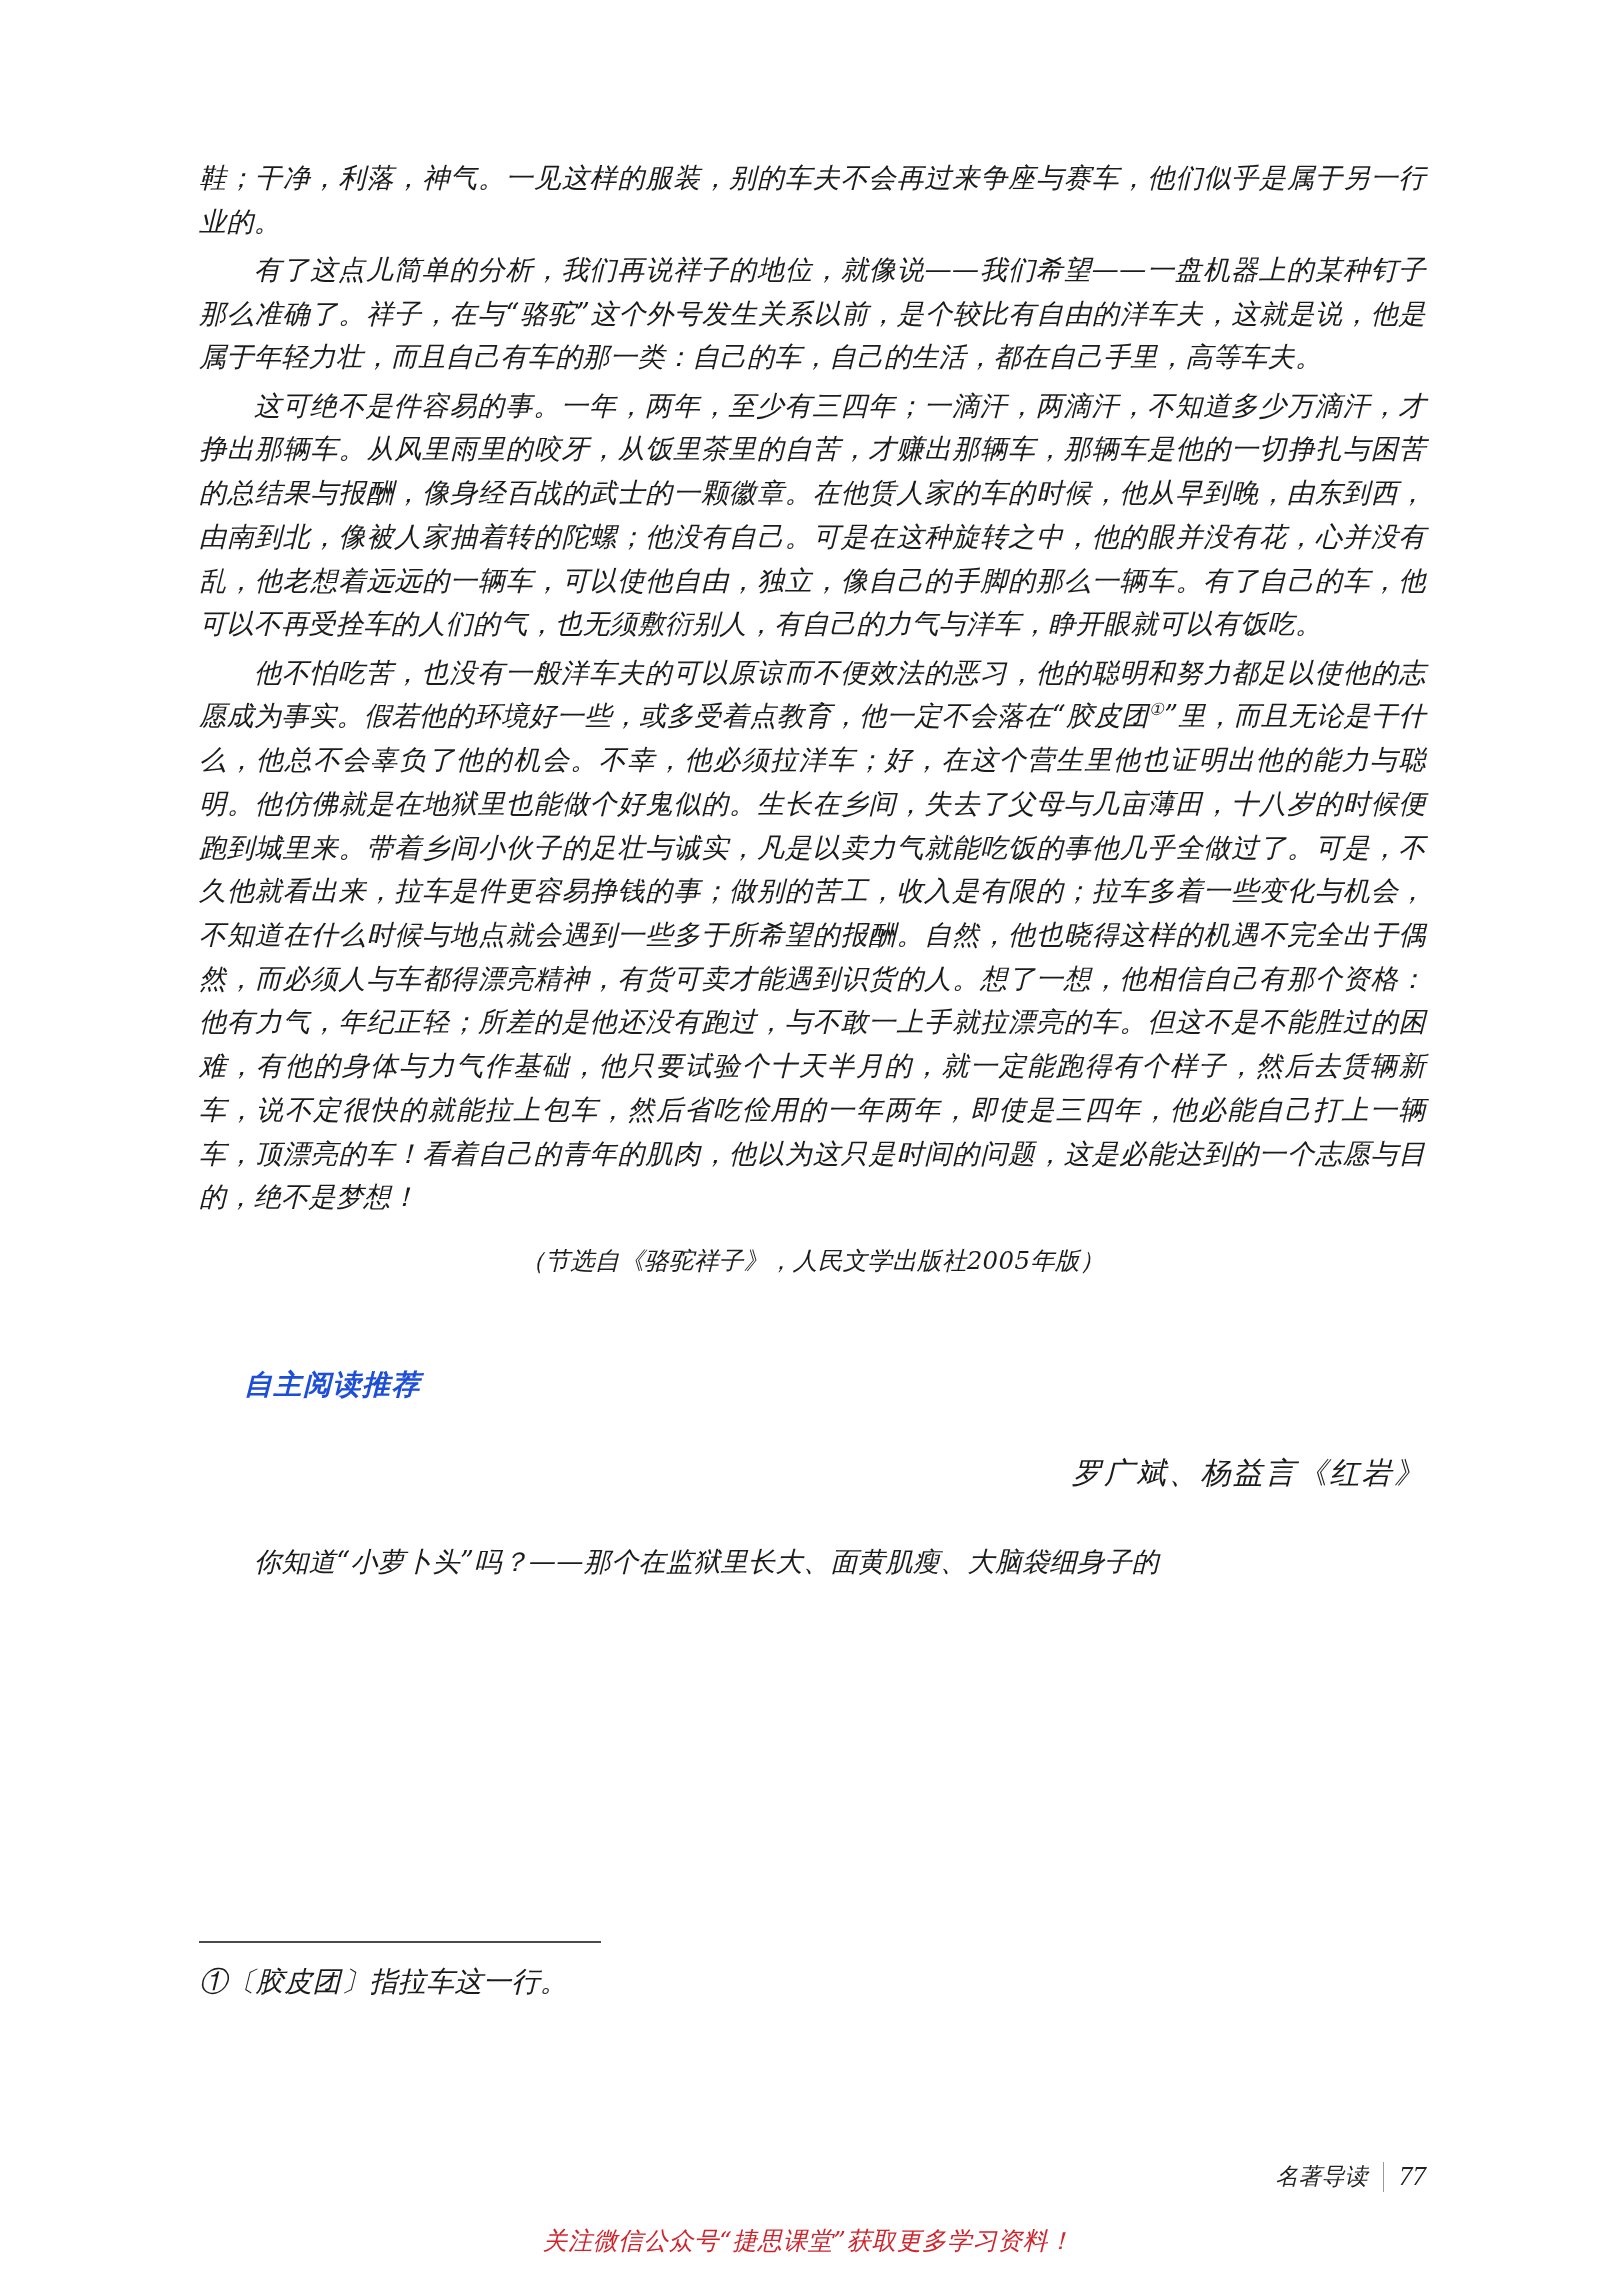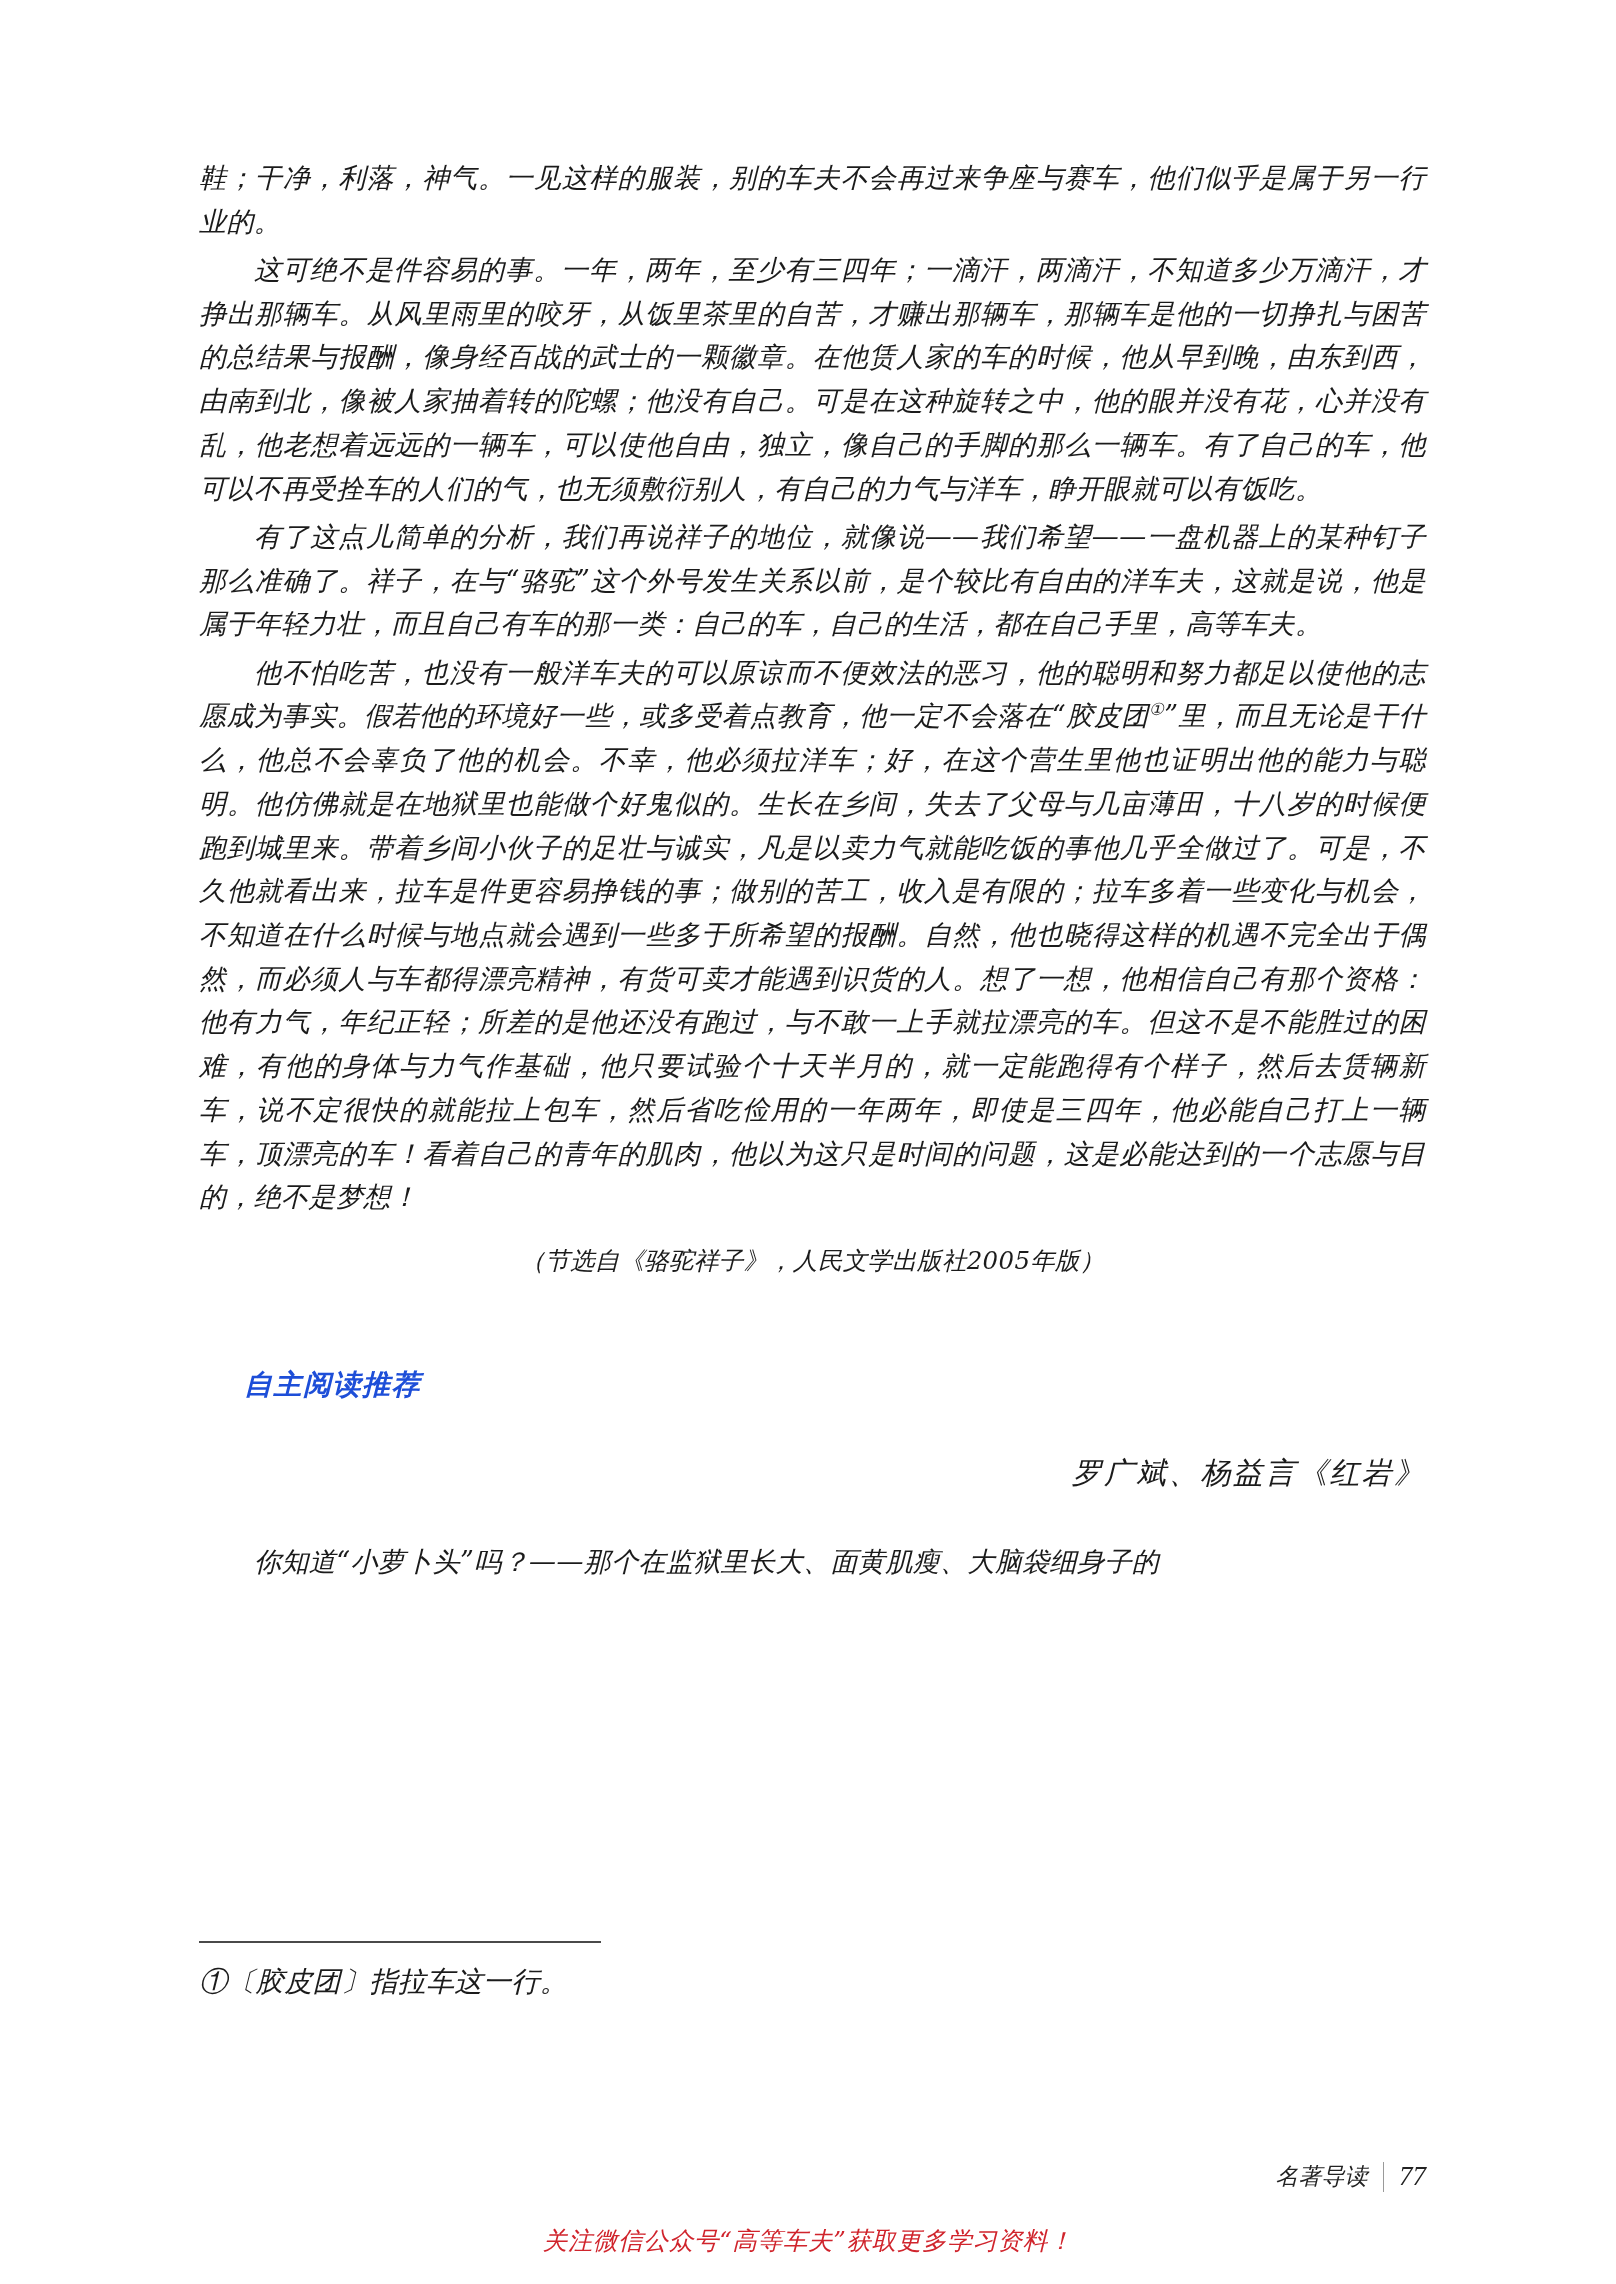--- a/index.html
+++ b/index.html
@@ -120,22 +120,22 @@
   }
 </style>
 </head>
 <body>
 
 <div class="page">
 
   <div class="content">
 
     <p class="para">鞋；干净，利落，神气。一见这样的服装，别的车夫不会再过来争座与赛车，他们似乎是属于另一行业的。</p>
+    <p class="para indent">有了这点儿简单的分析，我们再说祥子的地位，就像说——我们希望——一盘机器上的某种钉子那么准确了。祥子，在与“骆驼”这个外号发生关系以前，是个较比有自由的洋车夫，这就是说，他是属于年轻力壮，而且自己有车的那一类：自己的车，自己的生活，都在自己手里，高等车夫。</p>
     <p class="para indent">这可绝不是件容易的事。一年，两年，至少有三四年；一滴汗，两滴汗，不知道多少万滴汗，才挣出那辆车。从风里雨里的咬牙，从饭里茶里的自苦，才赚出那辆车，那辆车是他的一切挣扎与困苦的总结果与报酬，像身经百战的武士的一颗徽章。在他赁人家的车的时候，他从早到晚，由东到西，由南到北，像被人家抽着转的陀螺；他没有自己。可是在这种旋转之中，他的眼并没有花，心并没有乱，他老想着远远的一辆车，可以使他自由，独立，像自己的手脚的那么一辆车。有了自己的车，他可以不再受拴车的人们的气，也无须敷衍别人，有自己的力气与洋车，睁开眼就可以有饭吃。</p>
-    <p class="para indent">有了这点儿简单的分析，我们再说祥子的地位，就像说——我们希望——一盘机器上的某种钉子那么准确了。祥子，在与“骆驼”这个外号发生关系以前，是个较比有自由的洋车夫，这就是说，他是属于年轻力壮，而且自己有车的那一类：自己的车，自己的生活，都在自己手里，高等车夫。</p>
 
     <p class="para indent"><span>他不怕吃苦，也没有一般洋车夫的可以原谅而不便效法的恶习，他的聪明和努力都足以使他的志愿成为事实。假若他的环境好一些，或多受着点教育，他一定不会落在“胶皮团</span><sup class="fn">①</sup><span>”里，而且无论是干什么，他总不会辜负了他的机会。不幸，他必须拉洋车；好，在这个营生里他也证明出他的能力与聪明。他仿佛就是在地狱里也能做个好鬼似的。生长在乡间，失去了父母与几亩薄田，十八岁的时候便跑到城里来。带着乡间小伙子的足壮与诚实，凡是以卖力气就能吃饭的事他几乎全做过了。可是，不久他就看出来，拉车是件更容易挣钱的事；做别的苦工，收入是有限的；拉车多着一些变化与机会，不知道在什么时候与地点就会遇到一些多于所希望的报酬。自然，他也晓得这样的机遇不完全出于偶然，而必须人与车都得漂亮精神，有货可卖才能遇到识货的人。想了一想，他相信自己有那个资格：他有力气，年纪正轻；所差的是他还没有跑过，与不敢一上手就拉漂亮的车。但这不是不能胜过的困难，有他的身体与力气作基础，他只要试验个十天半月的，就一定能跑得有个样子，然后去赁辆新车，说不定很快的就能拉上包车，然后省吃俭用的一年两年，即使是三四年，他必能自己打上一辆车，顶漂亮的车！看着自己的青年的肌肉，他以为这只是时间的问题，这是必能达到的一个志愿与目的，绝不是梦想！</span></p>
 
     <div class="source">（节选自《骆驼祥子》，人民文学出版社2005年版）</div>
 
     <div class="section-head">自主阅读推荐</div>
 
     <div class="book-title">罗广斌、杨益言《红岩》</div>
 
     <div class="next-para">你知道“小萝卜头”吗？——那个在监狱里长大、面黄肌瘦、大脑袋细身子的</div>
@@ -144,16 +144,16 @@
 
   <div class="footnote-rule"></div>
   <div class="footnote">①〔胶皮团〕指拉车这一行。</div>
 
   <div class="footer">
     <span>名著导读</span>
     <span class="divider"></span>
     <span class="pageno">77</span>
   </div>
 
-  <div class="promo">关注微信公众号“高等车夫”获取更多学习资料！</div>
+  <div class="promo">关注微信公众号“捷思课堂”获取更多学习资料！</div>
 
 </div>
 
 
 </body></html>

